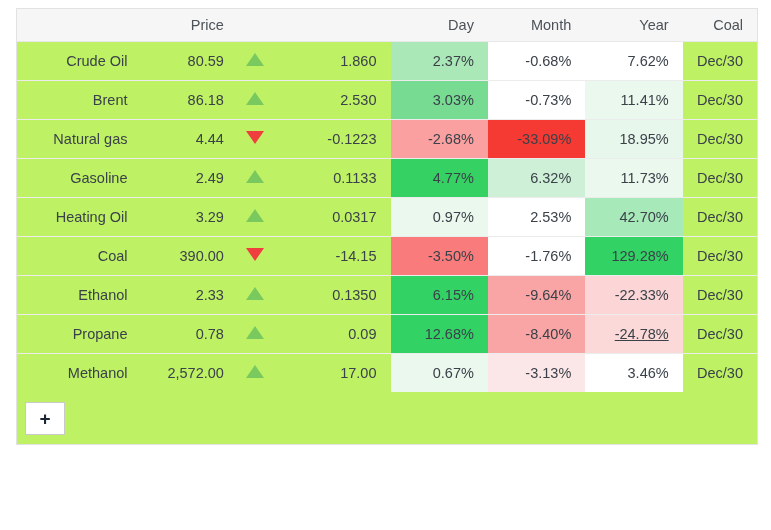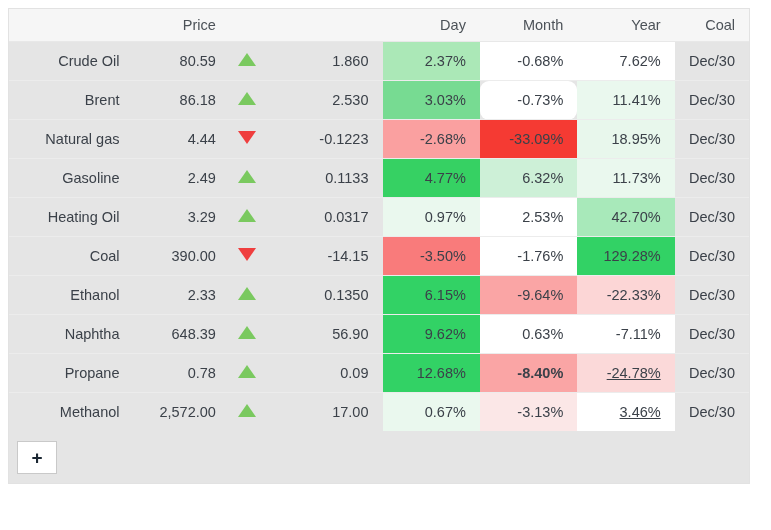--- a/index.html
+++ b/index.html
@@ -15,26 +15,26 @@
     -webkit-font-smoothing: antialiased;
   }
   #app {
     position: relative;
     width: 771px;
     height: 530px;
     background: #ffffff;
   }
   .table-wrap {
     position: absolute;
-    left: 8px;
+    left: 16px;
     top: 8px;
     width: 742px;
     border: 1px solid #e2e2e2;
     box-sizing: border-box;
-    background: #e5e5e5;
+    background: #bef264;
   }
   table.quote-table {
     width: 100%;
     border-collapse: collapse;
     table-layout: fixed;
     font-size: 14.5px;
     color: #3b4149;
   }
   table.quote-table thead th {
     background: #f6f6f6;
@@ -150,21 +150,21 @@
             <td class="pct" style="background: rgb(255, 255, 255);">-0.68%</td>
             <td class="pct" style="background: rgb(255, 255, 255);">7.62%</td>
             <td class="col-date">Dec/30</td>
           </tr>
           <tr>
             <td class="col-name">Brent</td>
             <td class="col-price">86.18</td>
             <td class="col-arrow"><span class="arrow up"></span></td>
             <td class="col-change">2.530</td>
             <td class="pct" style="background: rgb(119, 219, 146);">3.03%</td>
-            <td class="pct" style="background: rgb(255, 255, 255); border-radius: 9px;">-0.73%</td>
+            <td class="pct" style="background: rgb(255, 255, 255);">-0.73%</td>
             <td class="pct" style="background: rgb(234, 248, 238);">11.41%</td>
             <td class="col-date">Dec/30</td>
           </tr>
           <tr>
             <td class="col-name">Natural gas</td>
             <td class="col-price">4.44</td>
             <td class="col-arrow"><span class="arrow down"></span></td>
             <td class="col-change">-0.1223</td>
             <td class="pct" style="background: rgb(250, 160, 160);">-2.68%</td>
             <td class="pct" style="background: rgb(245, 58, 51);">-33.09%</td>
@@ -205,47 +205,37 @@
             <td class="col-name">Ethanol</td>
             <td class="col-price">2.33</td>
             <td class="col-arrow"><span class="arrow up"></span></td>
             <td class="col-change">0.1350</td>
             <td class="pct" style="background: rgb(50, 210, 101);">6.15%</td>
             <td class="pct" style="background: rgb(250, 165, 165);">-9.64%</td>
             <td class="pct" style="background: rgb(252, 214, 214);">-22.33%</td>
             <td class="col-date">Dec/30</td>
           </tr>
           <tr>
-            <td class="col-name">Naphtha</td>
-            <td class="col-price">648.39</td>
-            <td class="col-arrow"><span class="arrow up"></span></td>
-            <td class="col-change">56.90</td>
-            <td class="pct" style="background: rgb(50, 210, 101);">9.62%</td>
-            <td class="pct" style="background: rgb(255, 255, 255);">0.63%</td>
-            <td class="pct" style="background: rgb(255, 255, 255);">-7.11%</td>
-            <td class="col-date">Dec/30</td>
-          </tr>
-          <tr>
             <td class="col-name">Propane</td>
             <td class="col-price">0.78</td>
             <td class="col-arrow"><span class="arrow up"></span></td>
             <td class="col-change">0.09</td>
             <td class="pct" style="background: rgb(50, 210, 101);">12.68%</td>
-            <td class="pct" style="background: rgb(250, 165, 165); font-weight: bold;">-8.40%</td>
+            <td class="pct" style="background: rgb(250, 165, 165);">-8.40%</td>
             <td class="pct" style="background: rgb(251, 217, 217); text-decoration: underline;">-24.78%</td>
             <td class="col-date">Dec/30</td>
           </tr>
           <tr>
             <td class="col-name">Methanol</td>
             <td class="col-price">2,572.00</td>
             <td class="col-arrow"><span class="arrow up"></span></td>
             <td class="col-change">17.00</td>
             <td class="pct" style="background: rgb(234, 248, 238);">0.67%</td>
             <td class="pct" style="background: rgb(251, 231, 231);">-3.13%</td>
-            <td class="pct" style="background: rgb(255, 255, 255); text-decoration: underline;">3.46%</td>
+            <td class="pct" style="background: rgb(255, 255, 255);">3.46%</td>
             <td class="col-date">Dec/30</td>
           </tr>
         </tbody>
     </table>
     <div style="height:52px;display:flex;align-items:center;padding-left:8px;box-sizing:border-box;">
       <button class="add-button">+</button>
     </div>
   </div>
 </div>
 

